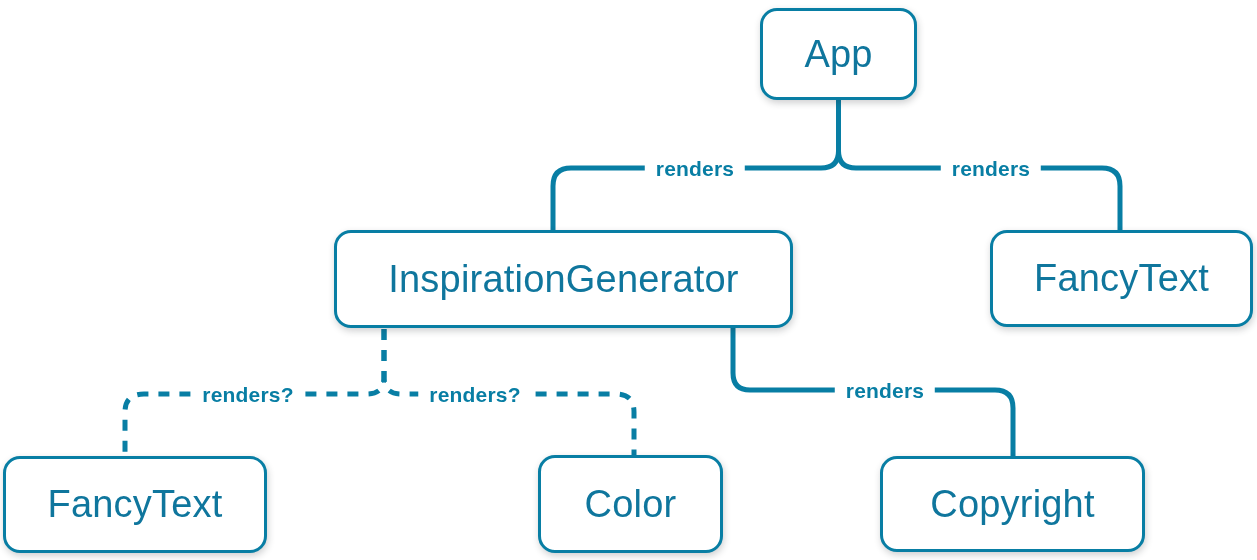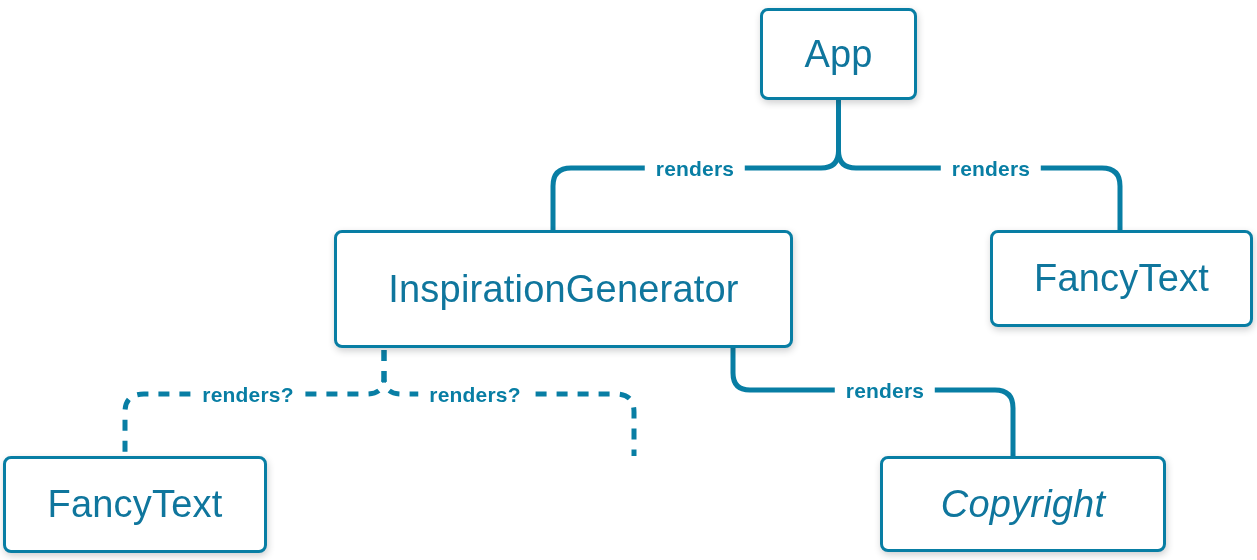--- a/index.html
+++ b/index.html
@@ -28,21 +28,21 @@
     stroke:var(--accent);
     stroke-width:5;
   }
   .edges path.dashed{
     stroke-dasharray:11 10;
   }
   .node{
     position:absolute;
     background:#ffffff;
     border:3.5px solid var(--accent);
-    border-radius:8px;
+    border-radius:17px;
     box-shadow:1px 3px 7px rgba(35,39,47,0.22);
     display:flex;
     align-items:center;
     justify-content:center;
     color:var(--node-text);
     font-size:38px;
     font-weight:400;
     letter-spacing:0.2px;
     white-space:nowrap;
   }
@@ -79,30 +79,33 @@
   <div class="edge-label" style="left:885px;top:391px;">renders</div>
 
   <div class="edge-label" style="left:248px;top:395px;">renders?</div>
 
   <div class="edge-label" style="left:475px;top:395px;">renders?</div>
 
   <div class="node" style="left:760px;top:8px;width:157px;height:92px;">
     <span>App</span>
   </div>
 
-  <div class="node" style="left:334px;top:230px;width:459px;height:118px;">
+  <div class="node" style="left:334px;top:230px;width:459px;height:98px;">
     <span>InspirationGenerator</span>
   </div>
 
   <div class="node" style="left:990px;top:230px;width:263px;height:97px;">
     <span>FancyText</span>
   </div>
 
   <div class="node" style="left:3px;top:456px;width:264px;height:97px;">
     <span>FancyText</span>
   </div>
 
+  <div class="node" style="left:538px;top:455px;width:185px;height:98px;">
+    <span>Color</span>
+  </div>
 
-  <div class="node" style="left:880px;top:456px;width:286px;height:96px;font-style:italic;">
+  <div class="node" style="left:880px;top:456px;width:265px;height:96px;">
     <span>Copyright</span>
   </div>
 
 </div>
 
 </body></html>

